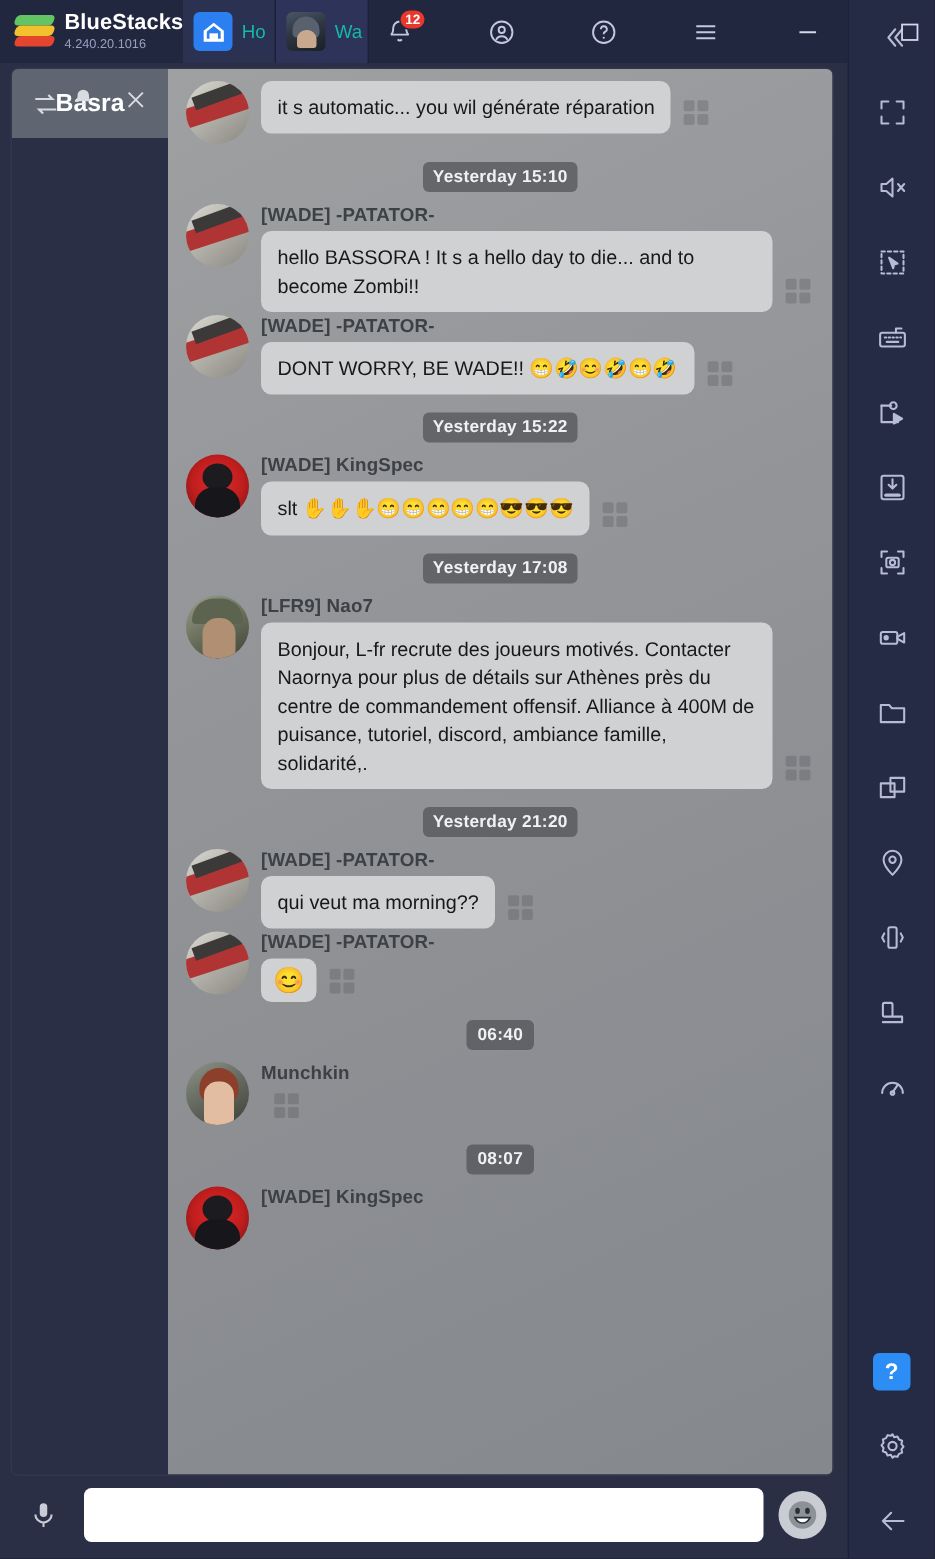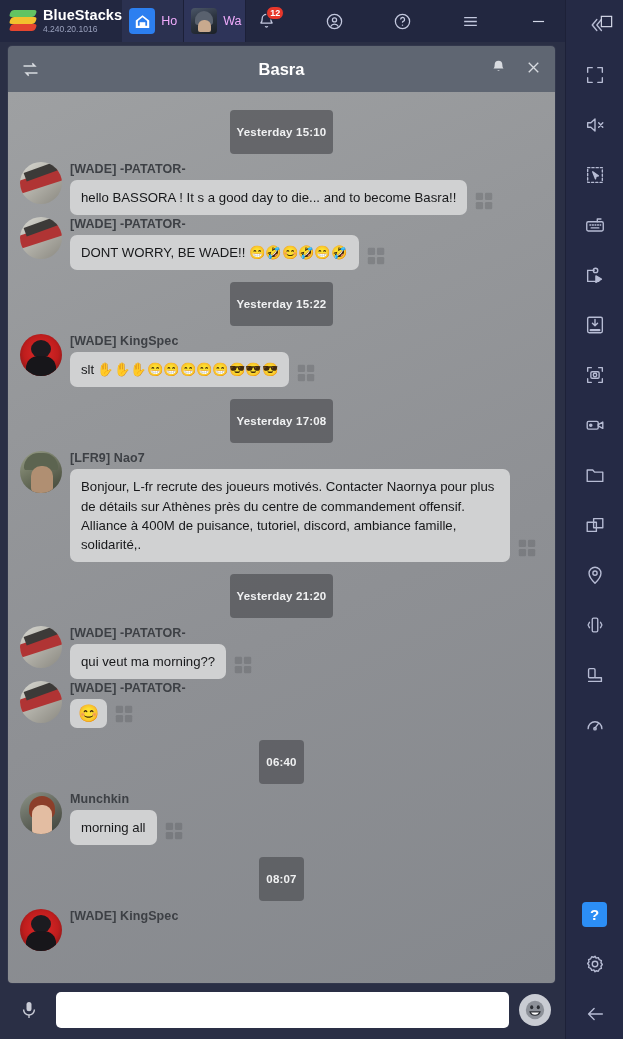--- a/index.html
+++ b/index.html
@@ -42,41 +42,41 @@
     position: relative;
   }
   .tab .ico.game:before{
     content:''; position:absolute; left:4px; top:3px; width:18px; height:14px;
     border-radius:9px 9px 3px 3px; background:#59616e;
   }
   .tab .ico.game:after{
     content:''; position:absolute; left:7px; top:12px; width:13px; height:12px;
     border-radius:6px 6px 2px 2px; background:#c8a98e;
   }
-  .tab .lbl { color: #f0abfc; font-size: 12.5px; white-space: nowrap; }
+  .tab .lbl { color: #14b8a6; font-size: 12.5px; white-space: nowrap; }
 
   .tb-right { margin-left: auto; display: flex; align-items: flex-end; height: 42px; padding-right: 4px; gap: 28px; }
   .tb-btn {
     width: 40px; height: 42px; display: flex; align-items: center; justify-content: center;
     position: relative;
   }
   .tb-btn svg { width: 19px; height: 19px; stroke: #c3c8de; fill: none; stroke-width: 1.6; }
   .badge {
     position: absolute; top: 6px; left: 20px; background: #e8372b; color: #fff;
     font-size: 9px; font-weight: bold; border-radius: 9px; min-width: 17px; height: 14px;
     display: flex; align-items: center; justify-content: center; padding: 0 3px;
     border: 1.5px solid #222740;
   }
   .tb-btn.win svg { stroke: #d4d8e8; stroke-width: 1.5; }
 
   
   .screen { flex: 1; position: relative; background: #2a2f45; padding: 0; display: flex; flex-direction: column; }
   .chatwrap {
     position: absolute; left: 8px; top: 4px; right: 10px; bottom: 56px;
-    border-radius: 4px; overflow: hidden; display: flex; flex-direction: column;
+    border-radius: 4px; overflow: hidden; display: flex; flex-direction: row;
     box-shadow: 0 0 0 1px rgba(255,255,255,.04);
   }
   .chat-header {
     height: 46px; flex: 0 0 46px; background: #5f6672;
     display: flex; align-items: center; padding: 0 12px; position: relative;
   }
   .chat-header .hicon { width: 26px; display: flex; align-items: center; }
   .chat-header .hicon svg { width: 21px; height: 21px; stroke: #d8dbe0; fill: none; stroke-width: 1.7; }
   .chat-title {
     position: absolute; left: 0; right: 0; text-align: center; color: #fff;
@@ -105,21 +105,21 @@
     border-radius: 7px; padding: 8px 11px; max-width: 440px; display: inline-block;
     word-wrap: break-word;
   }
   .bubble.emoji-only { padding: 6px 8px; font-size: 17px; line-height: 1; }
   .copyicon { width: 22px; height: 22px; margin-left: 6px; margin-bottom: 3px; opacity: .22; flex: 0 0 22px; }
   .copyicon svg { width: 22px; height: 22px; fill: #3a3c40; }
 
   .tsrow { display: flex; justify-content: center; margin: 12px 0 8px 0; }
   .ts {
     background: rgba(80,82,86,.72); color: #f0f1f2; font-size: 11.5px; font-weight: bold;
-    border-radius: 4px; padding: 16px 7px; letter-spacing: .2px;
+    border-radius: 4px; padding: 4px 7px; letter-spacing: .2px;
   }
 
   
   .av.patator { background: linear-gradient(140deg,#d9d9d3 0%,#b9b8b0 40%,#8a8880 100%); }
   .av.patator:before{ content:''; position:absolute; left:-3px; top:12px; width:48px; height:13px; background:#b03434; transform: rotate(-18deg); }
   .av.patator:after{ content:''; position:absolute; left:4px; top:4px; width:40px; height:9px; background:#3c3a38; transform: rotate(-20deg); }
   .av.kingspec { background: radial-gradient(circle at 50% 45%, #e02a2a 0%, #bf1d1d 55%, #5a1414 100%); }
   .av.kingspec:before{ content:''; position:absolute; left:11px; top:6px; width:20px; height:18px; border-radius:50%; background:#1c1b20; }
   .av.kingspec:after{ content:''; position:absolute; left:6px; top:22px; width:30px; height:22px; border-radius:12px 12px 0 0; background:#17161a; }
   .av.nao7 { background: linear-gradient(150deg,#9aa08a 0%,#6e7460 45%,#3f4336 100%); }
@@ -260,29 +260,43 @@
             </span>
             <span>
               <svg viewBox="0 0 24 24">
                   <path d="M6 6l12 12M18 6L6 18"></path>
                 </svg>
             </span>
           </div>
         </div>
 
         <div class="msgs">
+            <div class="row">
+              <div class="av patator"></div>
+              <div class="body">
+                <div class="bubrow">
+                  <div class="bubble">it s automatic... you wil générate réparation</div>
+                  <div class="copyicon"><svg viewBox="0 0 24 24">
+                      <rect x="3" y="3" width="8" height="8" rx="1.4"></rect>
+                      <rect x="13" y="3" width="8" height="8" rx="1.4"></rect>
+                      <rect x="3" y="13" width="8" height="8" rx="1.4"></rect>
+                      <rect x="13" y="13" width="8" height="8" rx="1.4"></rect>
+                    </svg></div>
+                </div>
+              </div>
+            </div>
             <div class="tsrow">
               <div class="ts">Yesterday 15:10</div>
             </div>
             <div class="row">
               <div class="av patator"></div>
               <div class="body">
                 <div class="nick">[WADE] -PATATOR-</div>
                 <div class="bubrow">
-                  <div class="bubble">hello BASSORA ! It s a good day to die... and to become Basra!!</div>
+                  <div class="bubble">hello BASSORA ! It s a hello day to die... and to become Zombi!!</div>
                   <div class="copyicon"><svg viewBox="0 0 24 24">
                       <rect x="3" y="3" width="8" height="8" rx="1.4"></rect>
                       <rect x="13" y="3" width="8" height="8" rx="1.4"></rect>
                       <rect x="3" y="13" width="8" height="8" rx="1.4"></rect>
                       <rect x="13" y="13" width="8" height="8" rx="1.4"></rect>
                     </svg></div>
                 </div>
               </div>
             </div>
             <div class="row">
@@ -370,21 +384,20 @@
               </div>
             </div>
             <div class="tsrow">
               <div class="ts">06:40</div>
             </div>
             <div class="row">
               <div class="av munchkin"></div>
               <div class="body">
                 <div class="nick">Munchkin</div>
                 <div class="bubrow">
-                  <div class="bubble">morning all</div>
                   <div class="copyicon"><svg viewBox="0 0 24 24">
                       <rect x="3" y="3" width="8" height="8" rx="1.4"></rect>
                       <rect x="13" y="3" width="8" height="8" rx="1.4"></rect>
                       <rect x="3" y="13" width="8" height="8" rx="1.4"></rect>
                       <rect x="13" y="13" width="8" height="8" rx="1.4"></rect>
                     </svg></div>
                 </div>
               </div>
             </div>
             <div class="tsrow">

